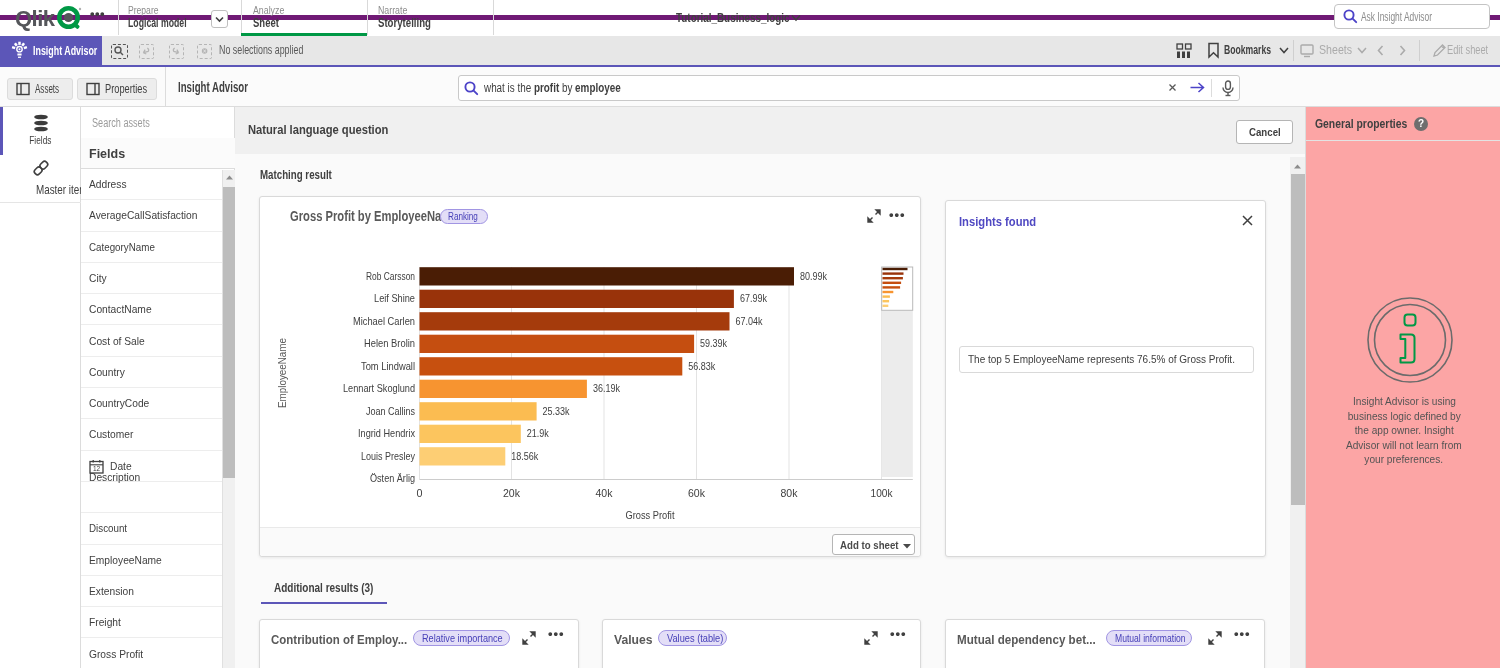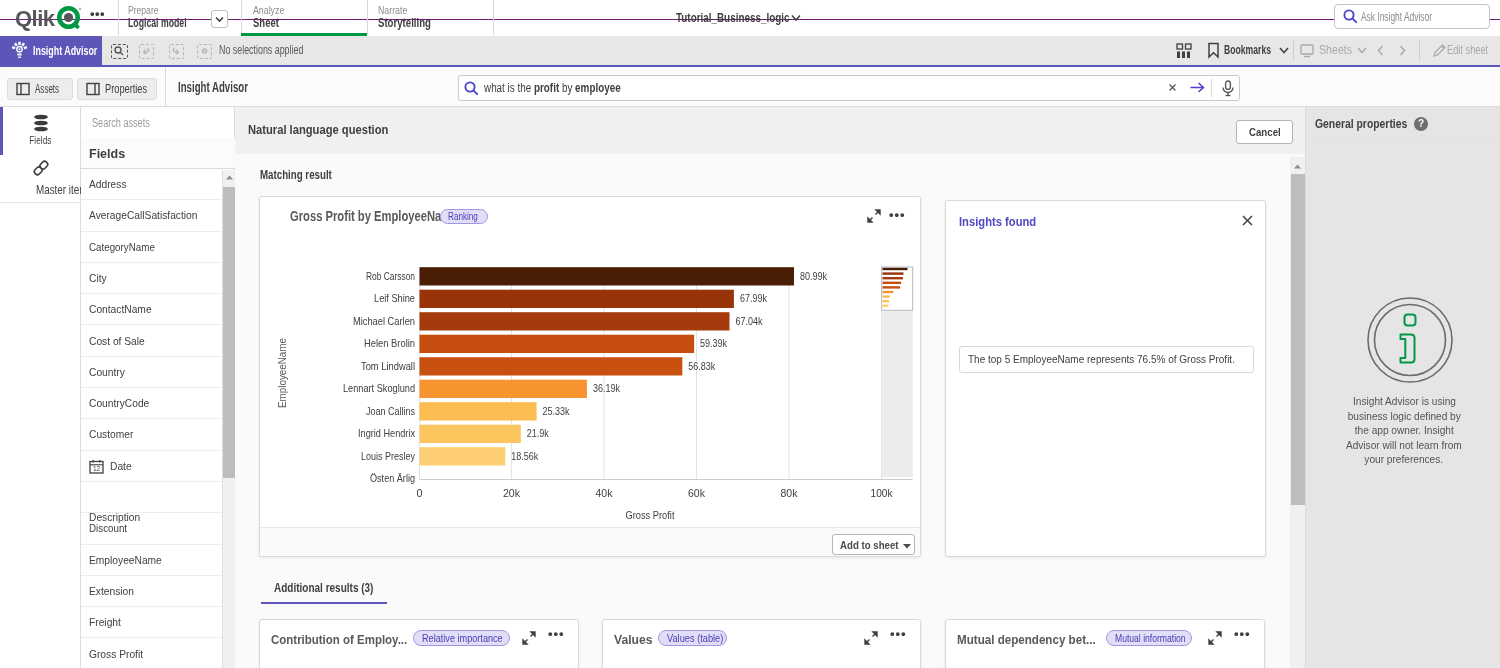--- a/index.html
+++ b/index.html
@@ -6,21 +6,21 @@
   html,body { width:1500px; height:668px; overflow:hidden; }
   body { font-family:"Liberation Sans", sans-serif; color:#404040; position:relative; background:#fff; }
   .abs { position:absolute; }
   .sx { display:inline-block; transform:scaleX(0.84); transform-origin:0 50%; white-space:nowrap; }
   .sxc { display:inline-block; transform:scaleX(0.84); transform-origin:50% 50%; white-space:nowrap; }
   svg { display:block; }
 </style>
 </head>
 <body>
 
-<div class="abs" id="topbar" style="left:0;top:0;width:1500px;height:20px;background:#fff;border-bottom:1px solid #701a75;">
+<div class="abs" id="topbar" style="left:0;top:0;width:1500px;height:20px;background:#fff;border-bottom:5px solid #701a75;">
 
   <div class="abs" style="left:15px;top:6px;font-size:22px;font-weight:bold;color:#54565a;letter-spacing:-0.5px;">Qlik</div>
   <svg class="abs" style="left:56px;top:5px;" width="26" height="26" viewBox="0 0 26 26">
     <circle cx="12.5" cy="12.5" r="9.2" fill="none" stroke="#009845" stroke-width="4.6"></circle>
     <circle cx="12.5" cy="12.5" r="4.6" fill="#54565a"></circle>
     <rect x="17.5" y="17.5" width="7" height="4" rx="1.5" transform="rotate(40 19 19)" fill="#009845"></rect>
     <circle cx="24" cy="4" r="1.2" fill="#b0b0b0"></circle>
   </svg>
   <div class="abs" style="left:90px;top:6px;font-size:13px;color:#404040;letter-spacing:0.5px;font-weight:bold;">•••</div>
   <div class="abs" style="left:118px;top:0;width:1px;height:35px;background:#d9d9d9;"></div>
@@ -226,21 +226,21 @@
       <div class="abs" style="left:0;top:343.7px;width:141px;height:31.3px;border-bottom:1px solid #ededed;"></div>
       <svg class="abs" style="left:8px;top:351.7px;" width="15" height="15" viewBox="0 0 15 15">
         <rect x="1" y="2.5" width="13" height="11.5" fill="none" stroke="#404040" stroke-width="1.3"></rect>
         <line x1="1" y1="5.8" x2="14" y2="5.8" stroke="#404040" stroke-width="1.1"></line>
         <line x1="4.2" y1="1" x2="4.2" y2="3.6" stroke="#404040" stroke-width="1.3"></line>
         <line x1="10.8" y1="1" x2="10.8" y2="3.6" stroke="#404040" stroke-width="1.3"></line>
         <text x="7.5" y="12.3" font-size="6.5" text-anchor="middle" fill="#404040" font-family="Liberation Sans">12</text>
       </svg>
       <div class="abs" style="left:29px;top:352.7px;font-size:11.5px;color:#404040;"><span class="sx" style="transform:scaleX(0.89);">Date</span></div>
       <div class="abs" style="left:0;top:375.0px;width:141px;height:31.3px;border-bottom:1px solid #ededed;"></div>
-      <div class="abs" style="left:8px;top:404px;font-size:11.5px;color:#404040;"><span class="sx" style="transform:scaleX(0.89);">Description</span></div>
+      <div class="abs" style="left:8px;top:364px;font-size:11.5px;color:#404040;"><span class="sx" style="transform:scaleX(0.89);">Description</span></div>
       <div class="abs" style="left:0;top:406.3px;width:141px;height:31.3px;border-bottom:1px solid #ededed;"></div>
       <div class="abs" style="left:8px;top:415.3px;font-size:11px;color:#404040;"><span class="sx" style="transform:scaleX(0.89);">Discount</span></div>
       <div class="abs" style="left:0;top:437.6px;width:141px;height:31.3px;border-bottom:1px solid #ededed;"></div>
       <div class="abs" style="left:8px;top:446.6px;font-size:11.5px;color:#404040;"><span class="sx" style="transform:scaleX(0.89);">EmployeeName</span></div>
       <div class="abs" style="left:0;top:468.9px;width:141px;height:31.3px;border-bottom:1px solid #ededed;"></div>
       <div class="abs" style="left:8px;top:477.90000000000003px;font-size:11.5px;color:#404040;"><span class="sx" style="transform:scaleX(0.89);">Extension</span></div>
       <div class="abs" style="left:0;top:500.2px;width:141px;height:31.3px;border-bottom:1px solid #ededed;"></div>
       <div class="abs" style="left:8px;top:509.2px;font-size:11.5px;color:#404040;"><span class="sx" style="transform:scaleX(0.89);">Freight</span></div>
       <div class="abs" style="left:0;top:531.5px;width:141px;height:31.3px;border-bottom:1px solid #ededed;"></div>
       <div class="abs" style="left:8px;top:540.5px;font-size:11.5px;color:#404040;"><span class="sx" style="transform:scaleX(0.89);">Gross Profit</span></div>
@@ -395,21 +395,21 @@
 
   <div class="abs" style="left:1055px;top:50px;width:0;"></div>
 </div>
 
 <div class="abs" style="left:1290px;top:157px;width:15px;height:511px;background:#f0f0f0;"></div>
 <svg class="abs" style="left:1293px;top:163px;" width="9" height="7" viewBox="0 0 9 7">
     <path d="M1 5.5 L4.5 1.5 L8 5.5 Z" fill="#8c8c8c"></path>
   </svg>
 <div class="abs" style="left:1290.5px;top:174px;width:14px;height:331px;background:#bdbdbd;"></div>
 
-<div class="abs" id="rightpanel" style="left:1305px;top:107px;width:195px;height:561px;background:#e5e5e5;border-left:1px solid #dcdcdc;">
+<div class="abs" id="rightpanel" style="left:1305px;top:107px;width:195px;height:561px;background:#fca5a5;border-left:1px solid #dcdcdc;">
   <div class="abs" style="left:9px;top:10px;font-size:12.5px;font-weight:bold;color:#404040;"><span class="sx" style="transform:scaleX(0.83);">General properties</span></div>
     <div class="abs" style="left:0;top:33px;width:195px;height:1px;background:#e3e3e3;"></div>
   <div class="abs" style="left:108px;top:10px;width:14px;height:14px;border-radius:50%;background:#6e6e6e;color:#fff;font-size:10px;text-align:center;line-height:14px;font-weight:bold;">?</div>
   <svg class="abs" style="left:60px;top:189px;" width="88" height="88" viewBox="0 0 88 88">
     <circle cx="44" cy="44" r="42" fill="none" stroke="#6b6b6b" stroke-width="1.6"></circle>
     <circle cx="44" cy="44" r="35.5" fill="none" stroke="#6b6b6b" stroke-width="1.6"></circle>
     <rect x="38.5" y="18.5" width="11" height="11" rx="3" fill="none" stroke="#009845" stroke-width="2"></rect>
     <path d="M34.5 38.5 L45 38.5 Q48.5 38.5 48.5 42 L48.5 63 Q48.5 66.5 45 66.5 L34.5 66.5 L34.5 62 L39.3 62 L39.3 43 L34.5 43 Z" fill="none" stroke="#009845" stroke-width="2" stroke-linejoin="round"></path>
   </svg>
   <div class="abs" style="left:8px;top:287px;width:180px;text-align:center;font-size:11.5px;color:#545454;line-height:14.5px;"><span class="sxc" style="transform:scaleX(0.88);">Insight Advisor is using</span><br><span class="sxc" style="transform:scaleX(0.88);">business logic defined by</span><br><span class="sxc" style="transform:scaleX(0.88);">the app owner. Insight</span><br><span class="sxc" style="transform:scaleX(0.88);">Advisor will not learn from</span><br><span class="sxc" style="transform:scaleX(0.88);">your preferences.</span></div>

